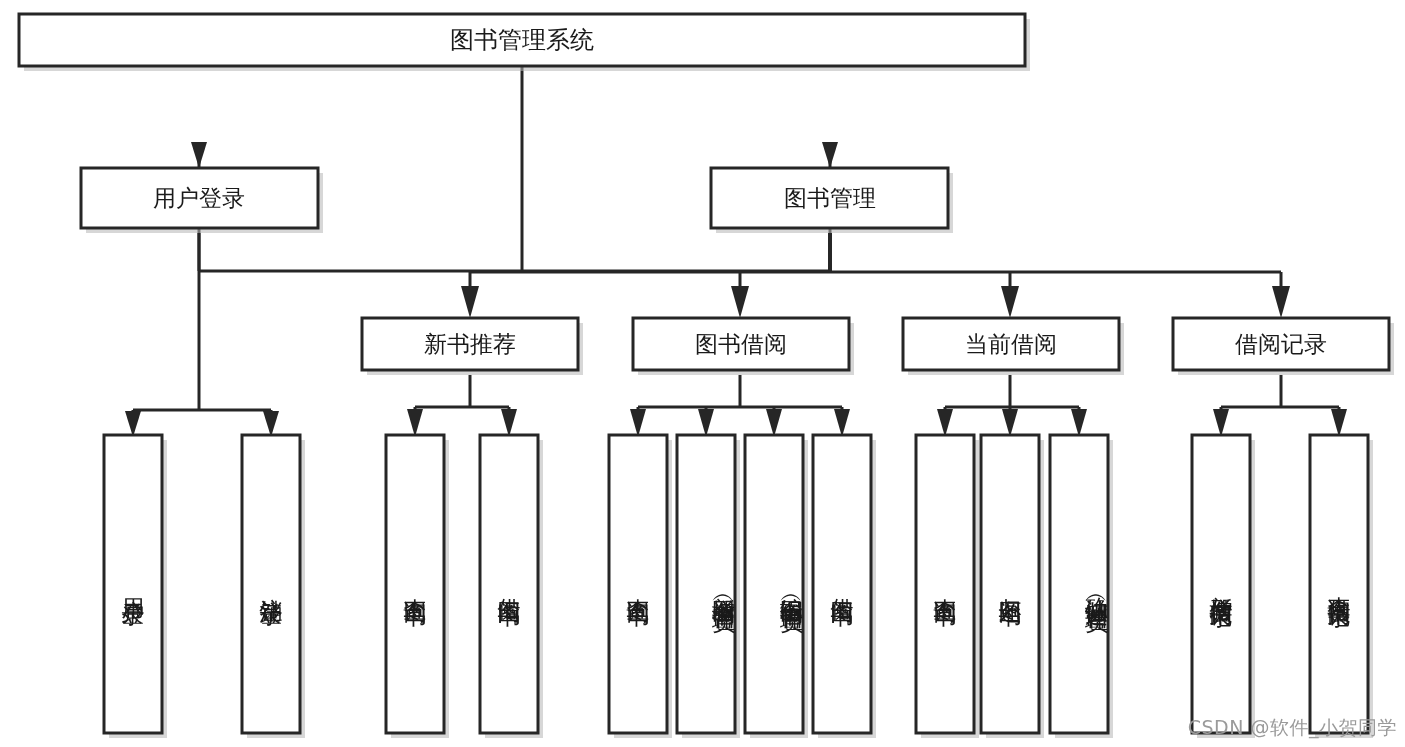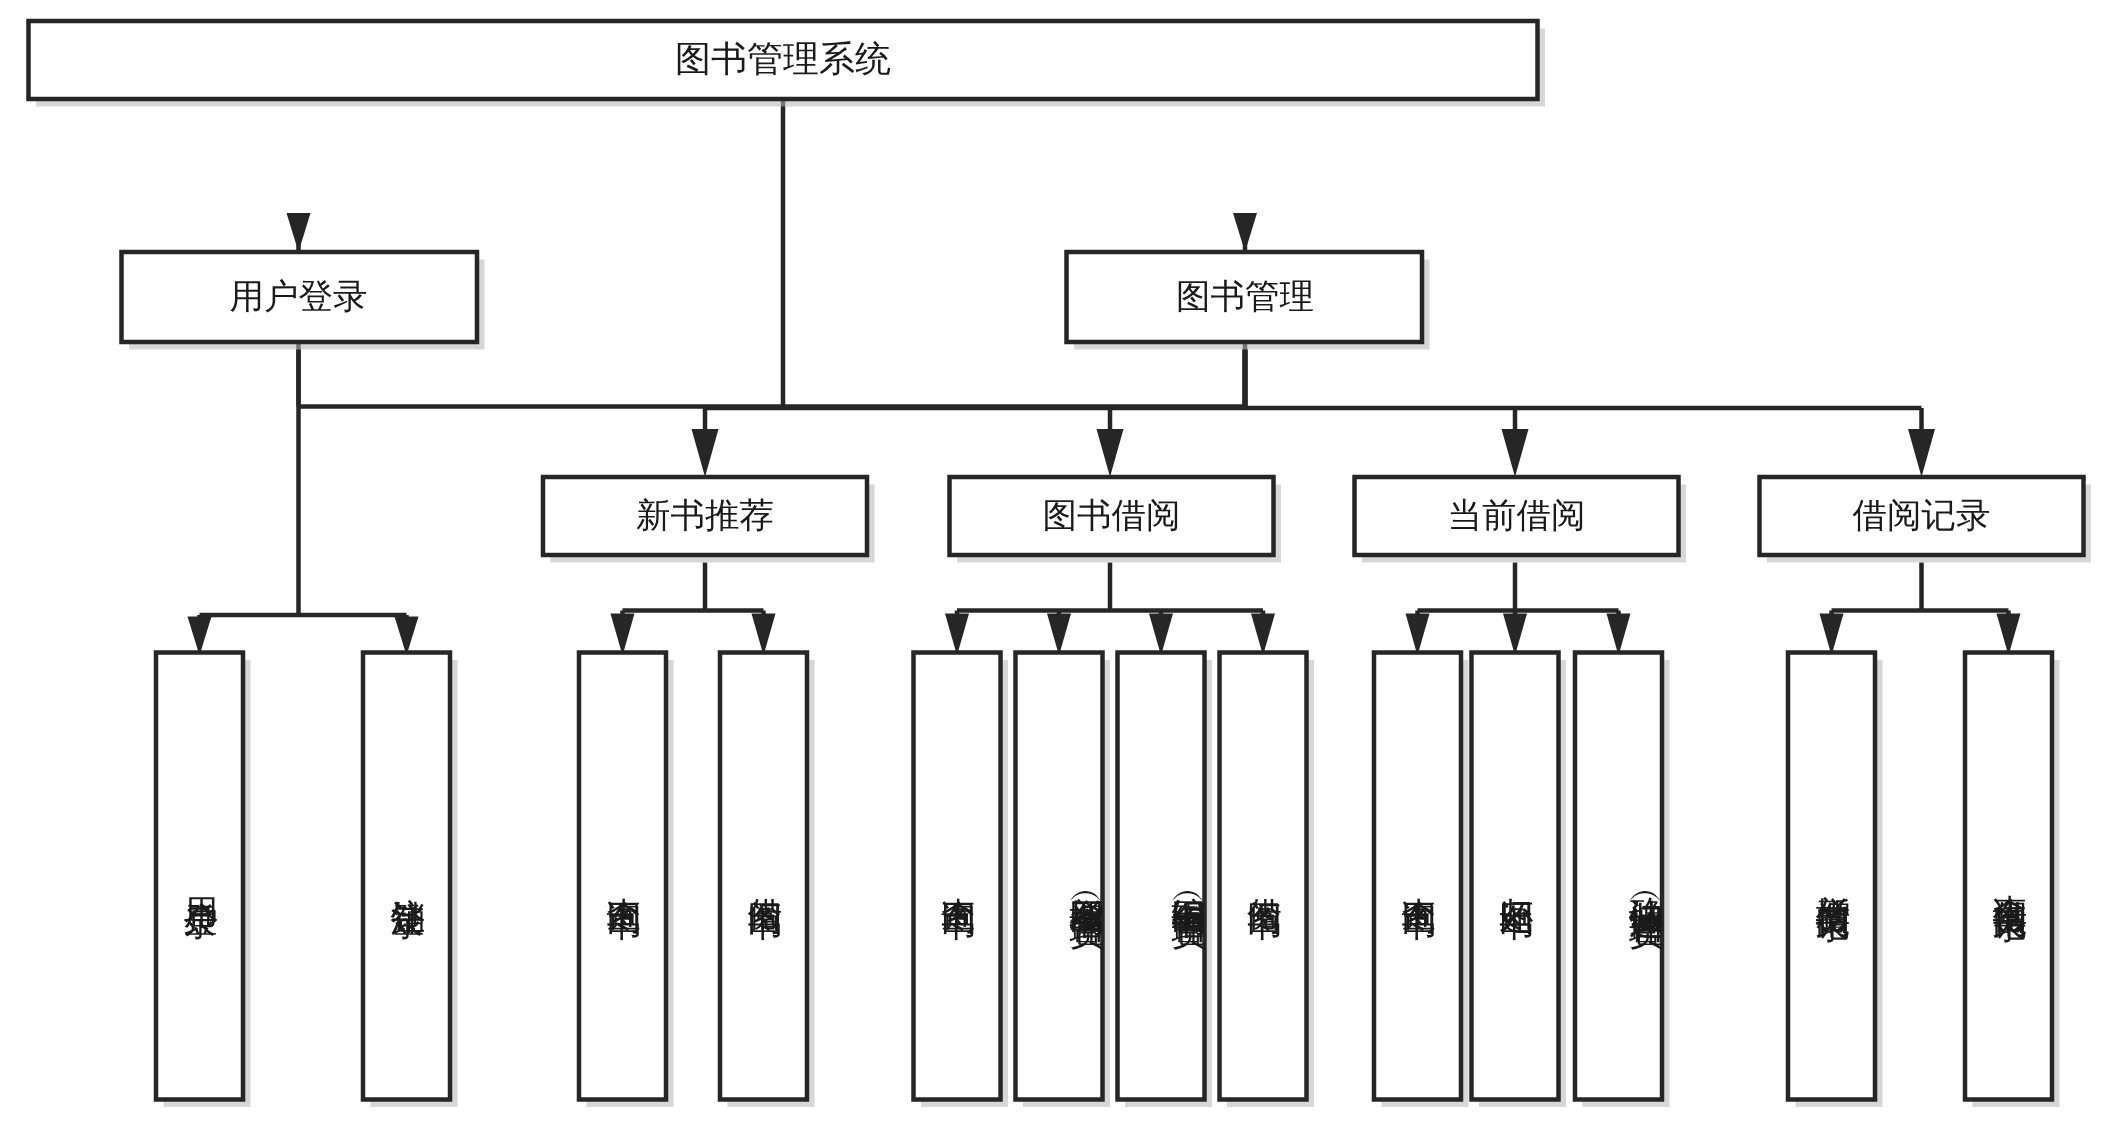--- a/index.html
+++ b/index.html
@@ -256,13 +256,14 @@
   <div class="vlabel" style="left:745px; top:443px; width:58px; height:290px; align-items:flex-start;">编辑图书（管理员）</div>
   <div class="vlabel" style="left:813px; top:435px; width:58px; height:298px;">借阅图书</div>
 
   <div class="vlabel" style="left:916px; top:435px; width:58px; height:298px;">查询图书</div>
   <div class="vlabel" style="left:981px; top:435px; width:58px; height:298px;">归还图书</div>
   <div class="vlabel" style="left:1050px; top:443px; width:58px; height:290px; align-items:flex-start;">确认归还（管理员）</div>
 
   <div class="vlabel" style="left:1192px; top:435px; width:58px; height:298px;">新增借阅记录</div>
   <div class="vlabel" style="left:1310px; top:435px; width:58px; height:298px;">查询借阅记录</div>
 
+  <div class="watermark">CSDN @软件_小贺同学</div>
 </div>
 
 </body></html>

